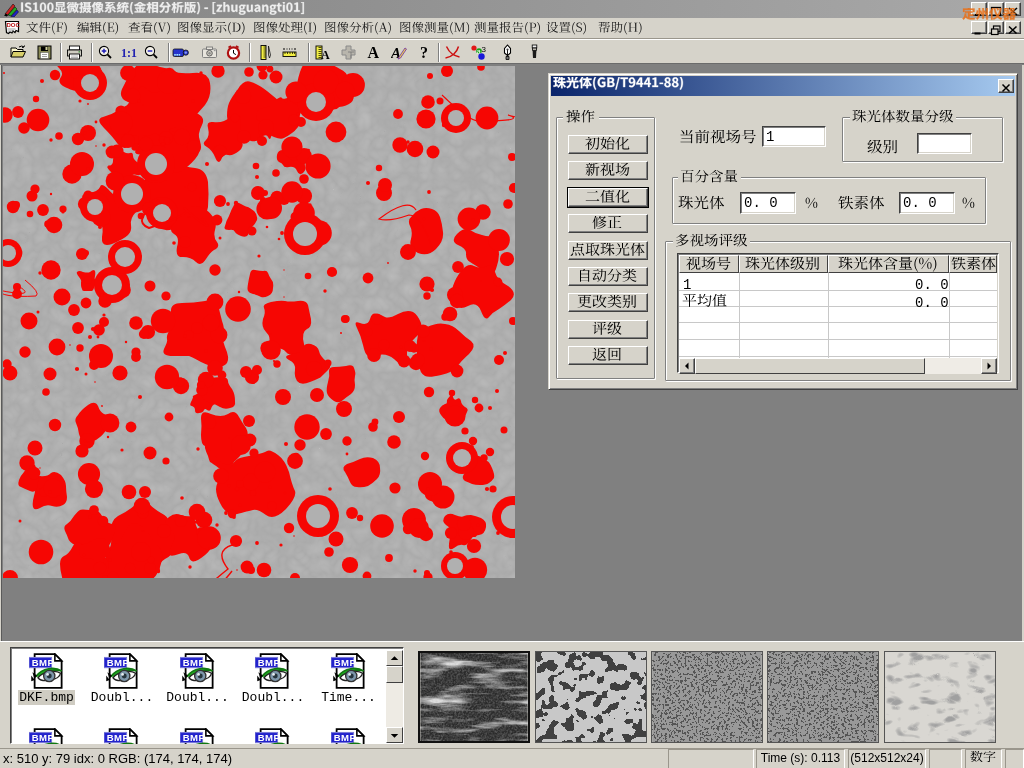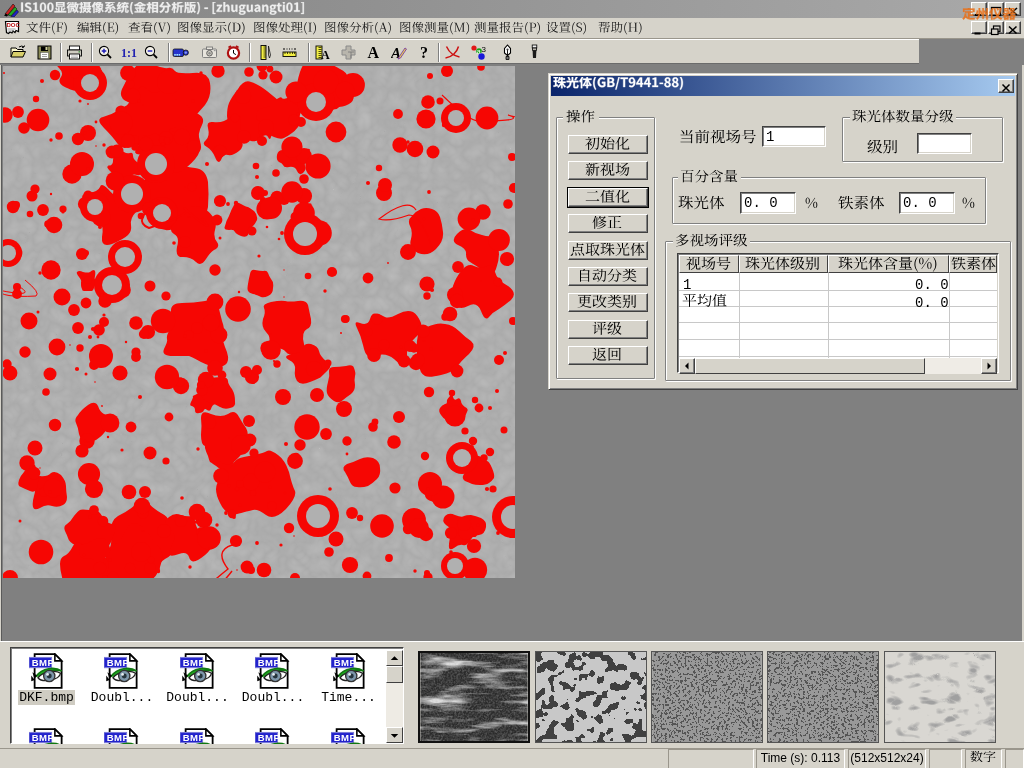--- a/index.html
+++ b/index.html
@@ -1,20 +1,20 @@
 <!DOCTYPE html>
 <html><head><meta charset="utf-8"><style>
 *{margin:0;padding:0;box-sizing:border-box}
 html,body{width:1024px;height:768px;overflow:hidden}
 body{font-family:"Liberation Sans",sans-serif;background:#808080;position:relative}
 #titlebar{position:absolute;left:0;top:0;width:1024px;height:18px;
  background:linear-gradient(to right,#838383,#a9a9a9)}
 #menubar{position:absolute;left:0;top:18px;width:1024px;height:21px;background:#d6d3ca;
  border-bottom:1px solid #9a968c}
-#toolbar{position:absolute;left:0;top:39px;width:919px;height:25px;background:#d6d3ca;
+#toolbar{position:absolute;left:0;top:39px;width:1024px;height:25px;background:#d6d3ca;
  border-top:1px solid #fff;border-bottom:1px solid #6b6b6b}
 #workspace{position:absolute;left:0;top:65px;width:1024px;height:576px;background:#808080}
 #botpanel{position:absolute;left:0;top:641px;width:1024px;height:107px;background:#d6d3ca;
  border-top:1px solid #fff}
 #statusbar{position:absolute;left:0;top:748px;width:1024px;height:20px;background:#d6d3ca;
  border-top:1px solid #9a968c;font-size:12px;color:#000}
 .wbtn{position:absolute;width:16px;height:14px;background:#d6d3ca;
  border-top:1px solid #fff;border-left:1px solid #fff;
  border-right:1px solid #404040;border-bottom:1px solid #404040;
  box-shadow:inset -1px -1px 0 #808080}
@@ -1117,20 +1117,21 @@
     <defs>
       <filter id="thf4">
         <feTurbulence type="turbulence" baseFrequency="0.05 0.09" numOctaves="2" seed="23" result="n"></feTurbulence>
         <feColorMatrix in="n" type="matrix" values="0 0 0 0 0.35 0 0 0 0 0.35 0 0 0 0 0.35 3.5 0 0 0 -1.05"></feColorMatrix>
       </filter>
     </defs>
     <rect width="112" height="92" fill="#d9d7d2"></rect>
     <rect width="112" height="92" filter="url(#thf4)"></rect>
   </svg>
 <div id="statusbar">
+    <div style="position:absolute;left:3px;top:2px;font-size:13px">x: 510 y: 79 idx: 0 RGB: (174, 174, 174)</div>
     <div class="spanel" style="left:668px;width:86px"></div>
     <div class="spanel" style="left:756px;width:89px;text-align:center;font-size:12px;padding-top:1px">Time (s): 0.113</div>
     <div class="spanel" style="left:848px;width:78px;text-align:center;font-size:12px;padding-top:1px">(512x512x24)</div>
     <div class="spanel" style="left:929px;width:33px"></div>
     <div class="spanel" style="left:965px;width:37px;text-align:center;padding-top:1px"><svg class="" style="" width="27" height="14" viewBox="0 -10.1 27 14">
         <path d="M5.8 -3.8V-3.4H0.7L0.5 -3.8ZM5.3 -3.8 5.8 -4.3 6.7 -3.5Q6.5 -3.4 6.2 -3.4Q5.8 -2.2 5.1 -1.4Q4.4 -0.5 3.4 0.1Q2.3 0.7 0.8 1L0.7 0.8Q2.8 0.2 3.9 -1Q5 -2.1 5.4 -3.8ZM1.5 -2Q2.5 -1.9 3.3 -1.8Q4.1 -1.6 4.6 -1.4Q5.2 -1.2 5.5 -0.9Q5.8 -0.7 5.9 -0.5Q6 -0.2 6 -0.1Q5.9 0.1 5.8 0.1Q5.6 0.2 5.4 0.1Q5.1 -0.2 4.6 -0.5Q4.2 -0.8 3.6 -1.1Q3 -1.3 2.4 -1.5Q1.8 -1.7 1.3 -1.8ZM1.3 -1.8Q1.5 -2.1 1.8 -2.5Q2 -3 2.3 -3.5Q2.6 -4 2.8 -4.4Q3 -4.9 3.1 -5.1L4.3 -4.7Q4.3 -4.6 4.1 -4.6Q4 -4.5 3.6 -4.5L3.9 -4.7Q3.7 -4.3 3.4 -3.8Q3.1 -3.3 2.8 -2.8Q2.4 -2.2 2.1 -1.8ZM11.6 -8.7Q11.6 -8.7 11.7 -8.6Q11.8 -8.5 11.9 -8.4Q12.1 -8.3 12.3 -8.1Q12.5 -7.9 12.7 -7.8Q12.6 -7.6 12.3 -7.6H7.8V-8H10.9ZM9.5 -10.6Q9.5 -10.4 9.4 -10.3Q9.3 -10.3 9 -10.3Q8.7 -8.6 8 -7.1Q7.4 -5.5 6.6 -4.5L6.4 -4.6Q6.8 -5.4 7.1 -6.4Q7.5 -7.4 7.7 -8.6Q8 -9.7 8.1 -10.9ZM11.5 -8Q11.3 -6.3 11 -5Q10.6 -3.6 9.9 -2.5Q9.3 -1.4 8.2 -0.5Q7.1 0.3 5.5 1L5.4 0.8Q6.8 0.1 7.7 -0.8Q8.6 -1.7 9.2 -2.8Q9.8 -3.9 10.1 -5.2Q10.4 -6.5 10.5 -8ZM7.7 -7.7Q8 -5.9 8.6 -4.4Q9.2 -2.9 10.2 -1.7Q11.1 -0.5 12.6 0.3L12.6 0.4Q12.3 0.4 12.1 0.6Q11.9 0.7 11.8 1Q10.4 0.1 9.6 -1.2Q8.7 -2.4 8.3 -4Q7.8 -5.6 7.5 -7.3ZM6.6 -10Q6.5 -10 6.4 -9.9Q6.3 -9.8 6.1 -9.8Q5.8 -9.5 5.5 -9.1Q5.1 -8.7 4.8 -8.4L4.6 -8.5Q4.8 -8.9 5 -9.4Q5.3 -10 5.4 -10.5ZM1.3 -10.4Q1.8 -10.2 2.1 -9.9Q2.5 -9.6 2.6 -9.4Q2.7 -9.1 2.7 -8.9Q2.7 -8.7 2.6 -8.6Q2.5 -8.5 2.3 -8.4Q2.2 -8.4 2 -8.6Q2 -9 1.7 -9.5Q1.4 -10 1.1 -10.3ZM4 -7.6Q4.8 -7.4 5.3 -7.1Q5.7 -6.9 6 -6.6Q6.2 -6.3 6.3 -6.1Q6.4 -5.8 6.3 -5.6Q6.2 -5.5 6.1 -5.4Q5.9 -5.4 5.7 -5.5Q5.5 -5.8 5.2 -6.2Q4.9 -6.6 4.6 -6.9Q4.2 -7.3 3.9 -7.5ZM4 -8Q3.5 -7 2.6 -6.2Q1.7 -5.4 0.6 -4.8L0.5 -5.1Q1.3 -5.7 2 -6.5Q2.7 -7.3 3.1 -8.2H4ZM4.6 -10.8Q4.6 -10.6 4.5 -10.5Q4.4 -10.5 4.1 -10.4V-5.4Q4.1 -5.3 4 -5.3Q3.9 -5.2 3.8 -5.1Q3.6 -5.1 3.5 -5.1H3.3V-10.9ZM6.2 -8.9Q6.2 -8.9 6.3 -8.8Q6.5 -8.6 6.8 -8.4Q7 -8.2 7.2 -8Q7.1 -7.8 6.8 -7.8H0.7L0.6 -8.2H5.6Z M23.9 -8.9 24.4 -9.4 25.5 -8.4Q25.4 -8.4 25.3 -8.3Q25.2 -8.3 25 -8.3Q24.7 -8 24.2 -7.6Q23.8 -7.1 23.4 -6.8L23.2 -6.9Q23.4 -7.2 23.5 -7.6Q23.7 -7.9 23.8 -8.3Q23.9 -8.6 24 -8.9ZM15.2 -9.5Q15.4 -8.8 15.4 -8.3Q15.3 -7.7 15.1 -7.3Q14.9 -7 14.6 -6.8Q14.5 -6.7 14.3 -6.7Q14.1 -6.6 13.9 -6.7Q13.7 -6.7 13.7 -6.9Q13.6 -7.1 13.7 -7.3Q13.8 -7.5 14 -7.6Q14.3 -7.8 14.5 -8.1Q14.7 -8.3 14.9 -8.7Q15 -9.1 15 -9.5ZM24.3 -8.9V-8.5H15V-8.9ZM18.7 -10.9Q19.3 -10.8 19.7 -10.5Q20.1 -10.3 20.3 -10Q20.4 -9.8 20.4 -9.5Q20.4 -9.3 20.3 -9.2Q20.2 -9 20 -9Q19.8 -8.9 19.5 -9.1Q19.5 -9.6 19.2 -10Q18.9 -10.5 18.5 -10.8ZM21.6 -7 22.2 -7.5 23.2 -6.6Q23.2 -6.5 23 -6.5Q22.9 -6.5 22.7 -6.5Q22.1 -6.1 21.3 -5.7Q20.5 -5.2 19.8 -5H19.5Q19.9 -5.2 20.4 -5.6Q20.8 -5.9 21.2 -6.3Q21.6 -6.7 21.8 -7ZM20.4 -5.2Q20.3 -4.9 19.9 -4.9V-0.2Q19.9 0.1 19.8 0.4Q19.7 0.6 19.4 0.8Q19.1 0.9 18.4 1Q18.4 0.8 18.3 0.7Q18.3 0.5 18.1 0.4Q17.9 0.3 17.6 0.2Q17.3 0.1 16.8 0.1V-0.1Q16.8 -0.1 17.1 -0.1Q17.3 -0.1 17.7 -0.1Q18 -0.1 18.3 -0Q18.6 -0 18.7 -0Q18.9 -0 19 -0.1Q19.1 -0.1 19.1 -0.3V-5.3ZM24.2 -4.5Q24.2 -4.5 24.3 -4.4Q24.5 -4.3 24.6 -4.2Q24.8 -4 25 -3.9Q25.2 -3.7 25.4 -3.5Q25.4 -3.3 25.1 -3.3H13.7L13.6 -3.7H23.6ZM22.2 -7V-6.6H15.9L15.8 -7Z" fill="#000"></path>
       </svg></div>
     <div class="spanel" style="left:1005px;width:19px"></div>
   </div>
 </body></html>

